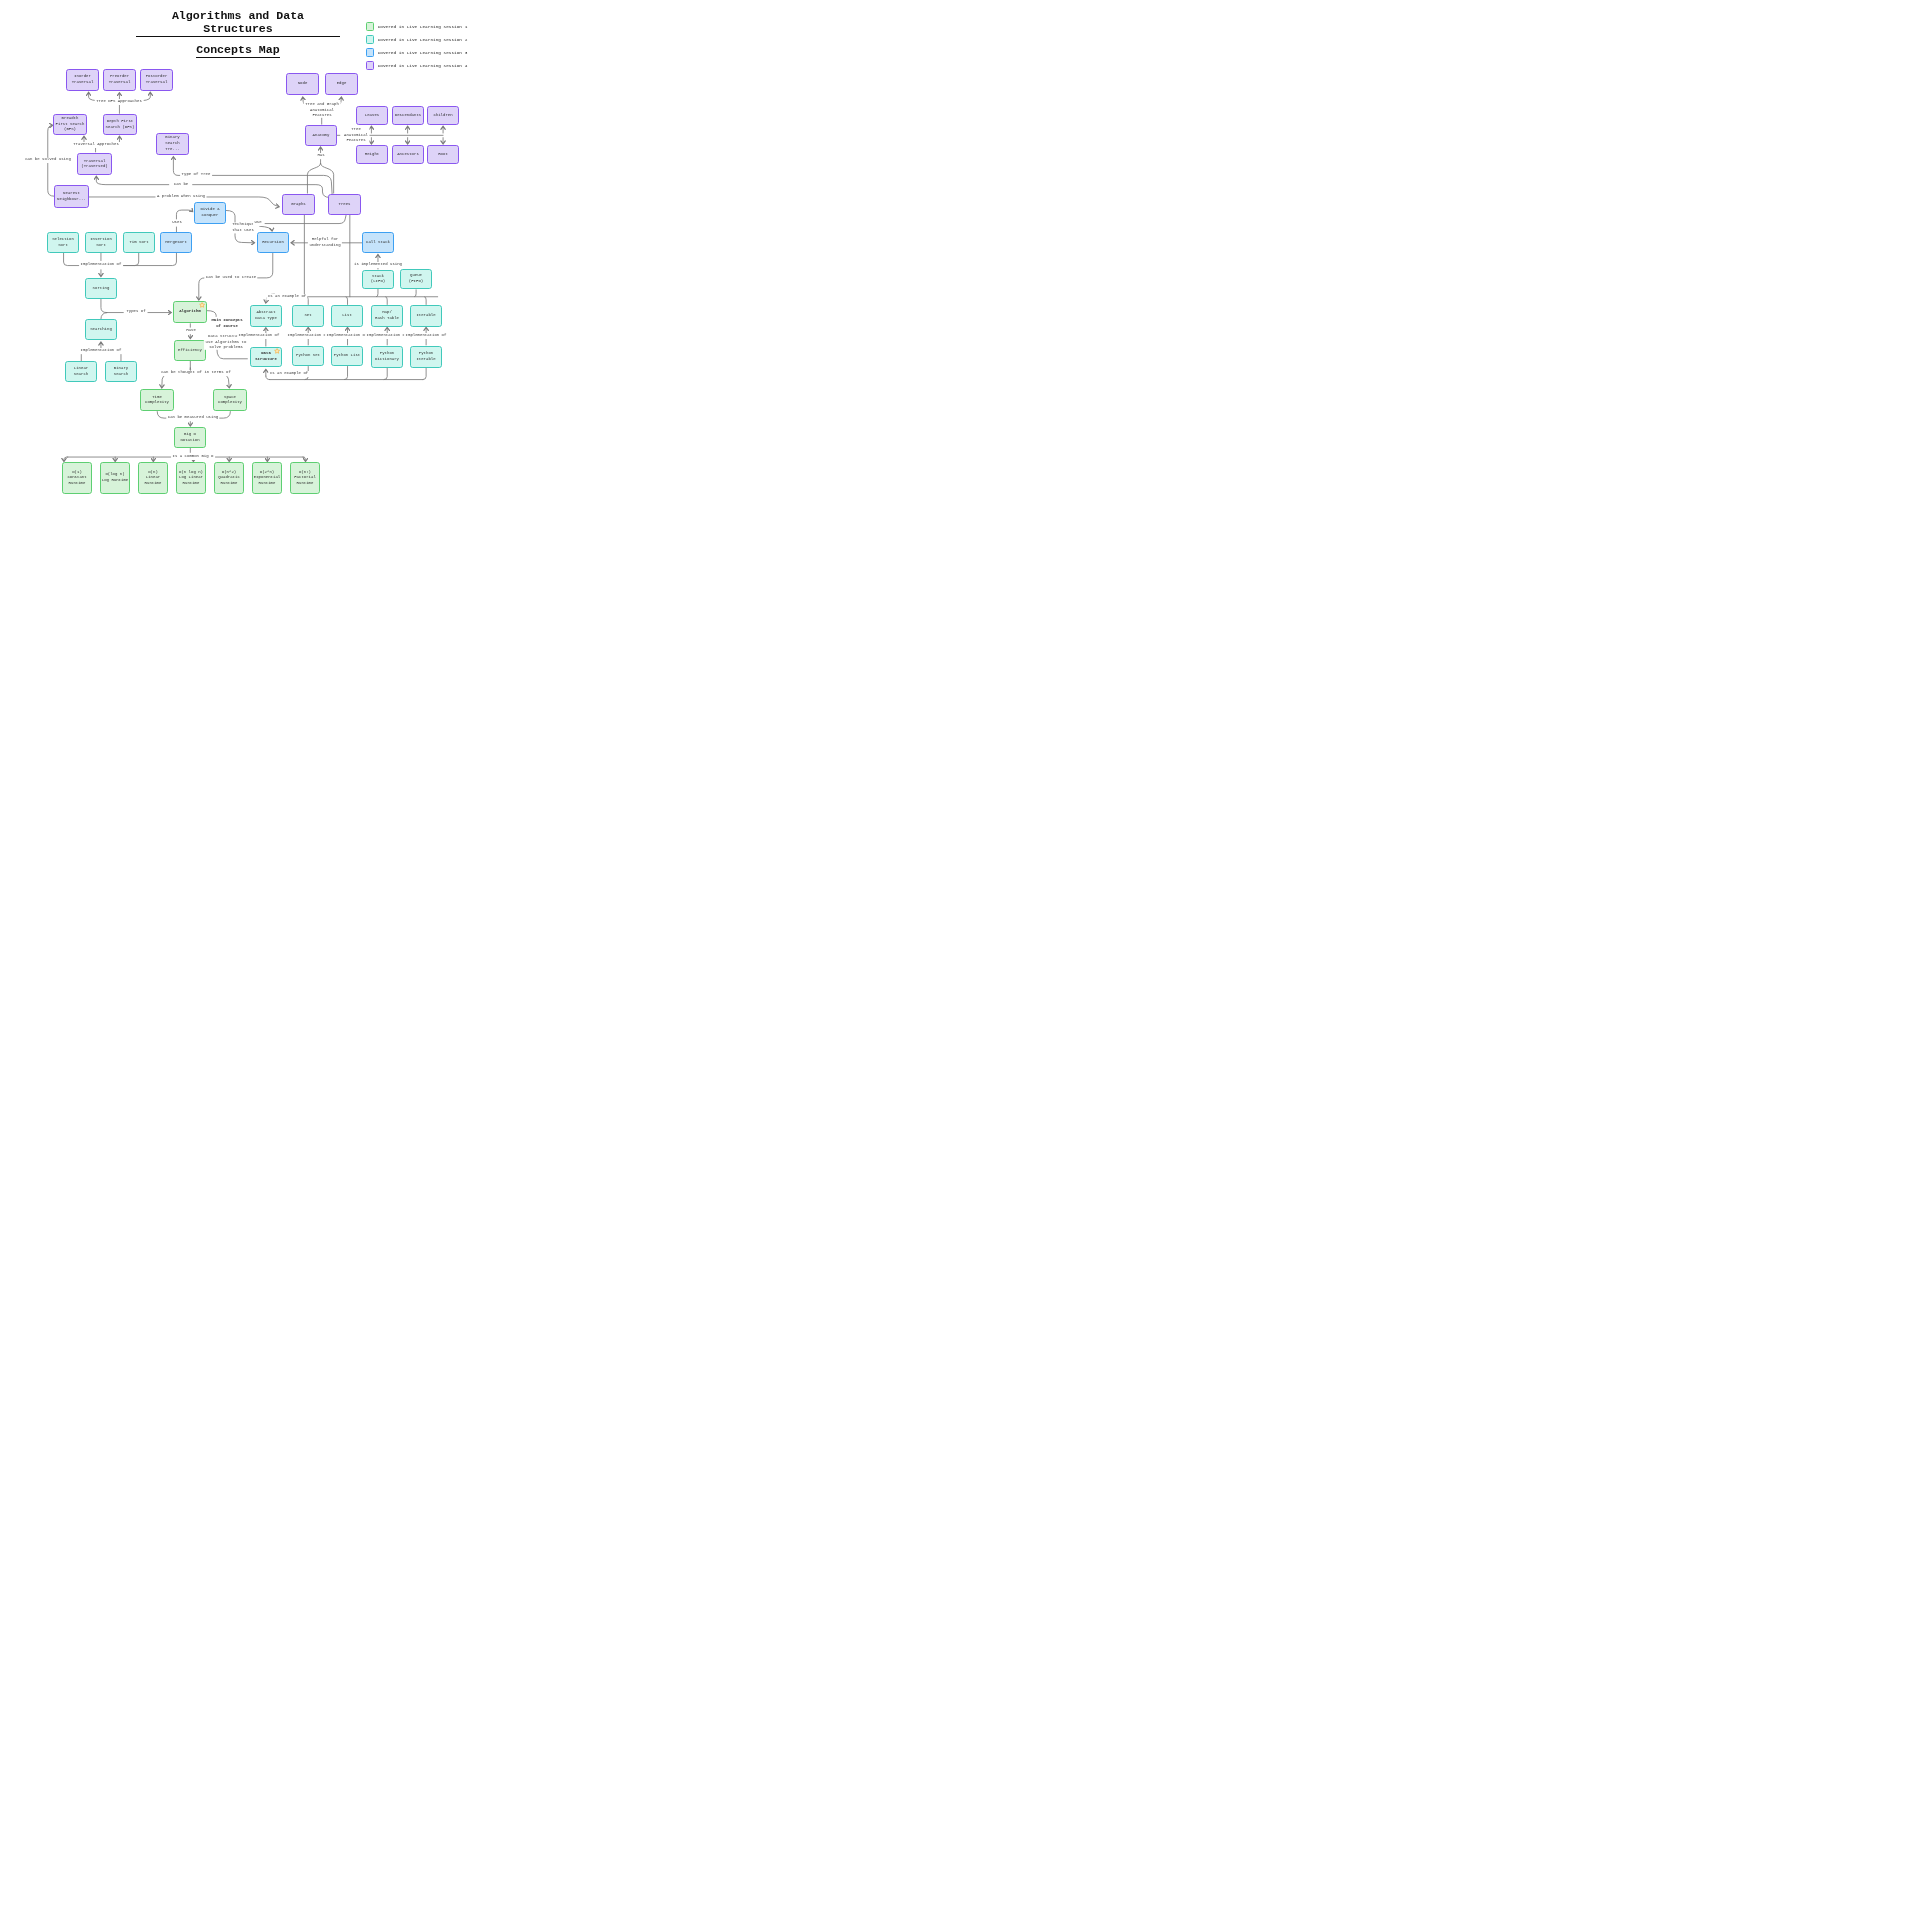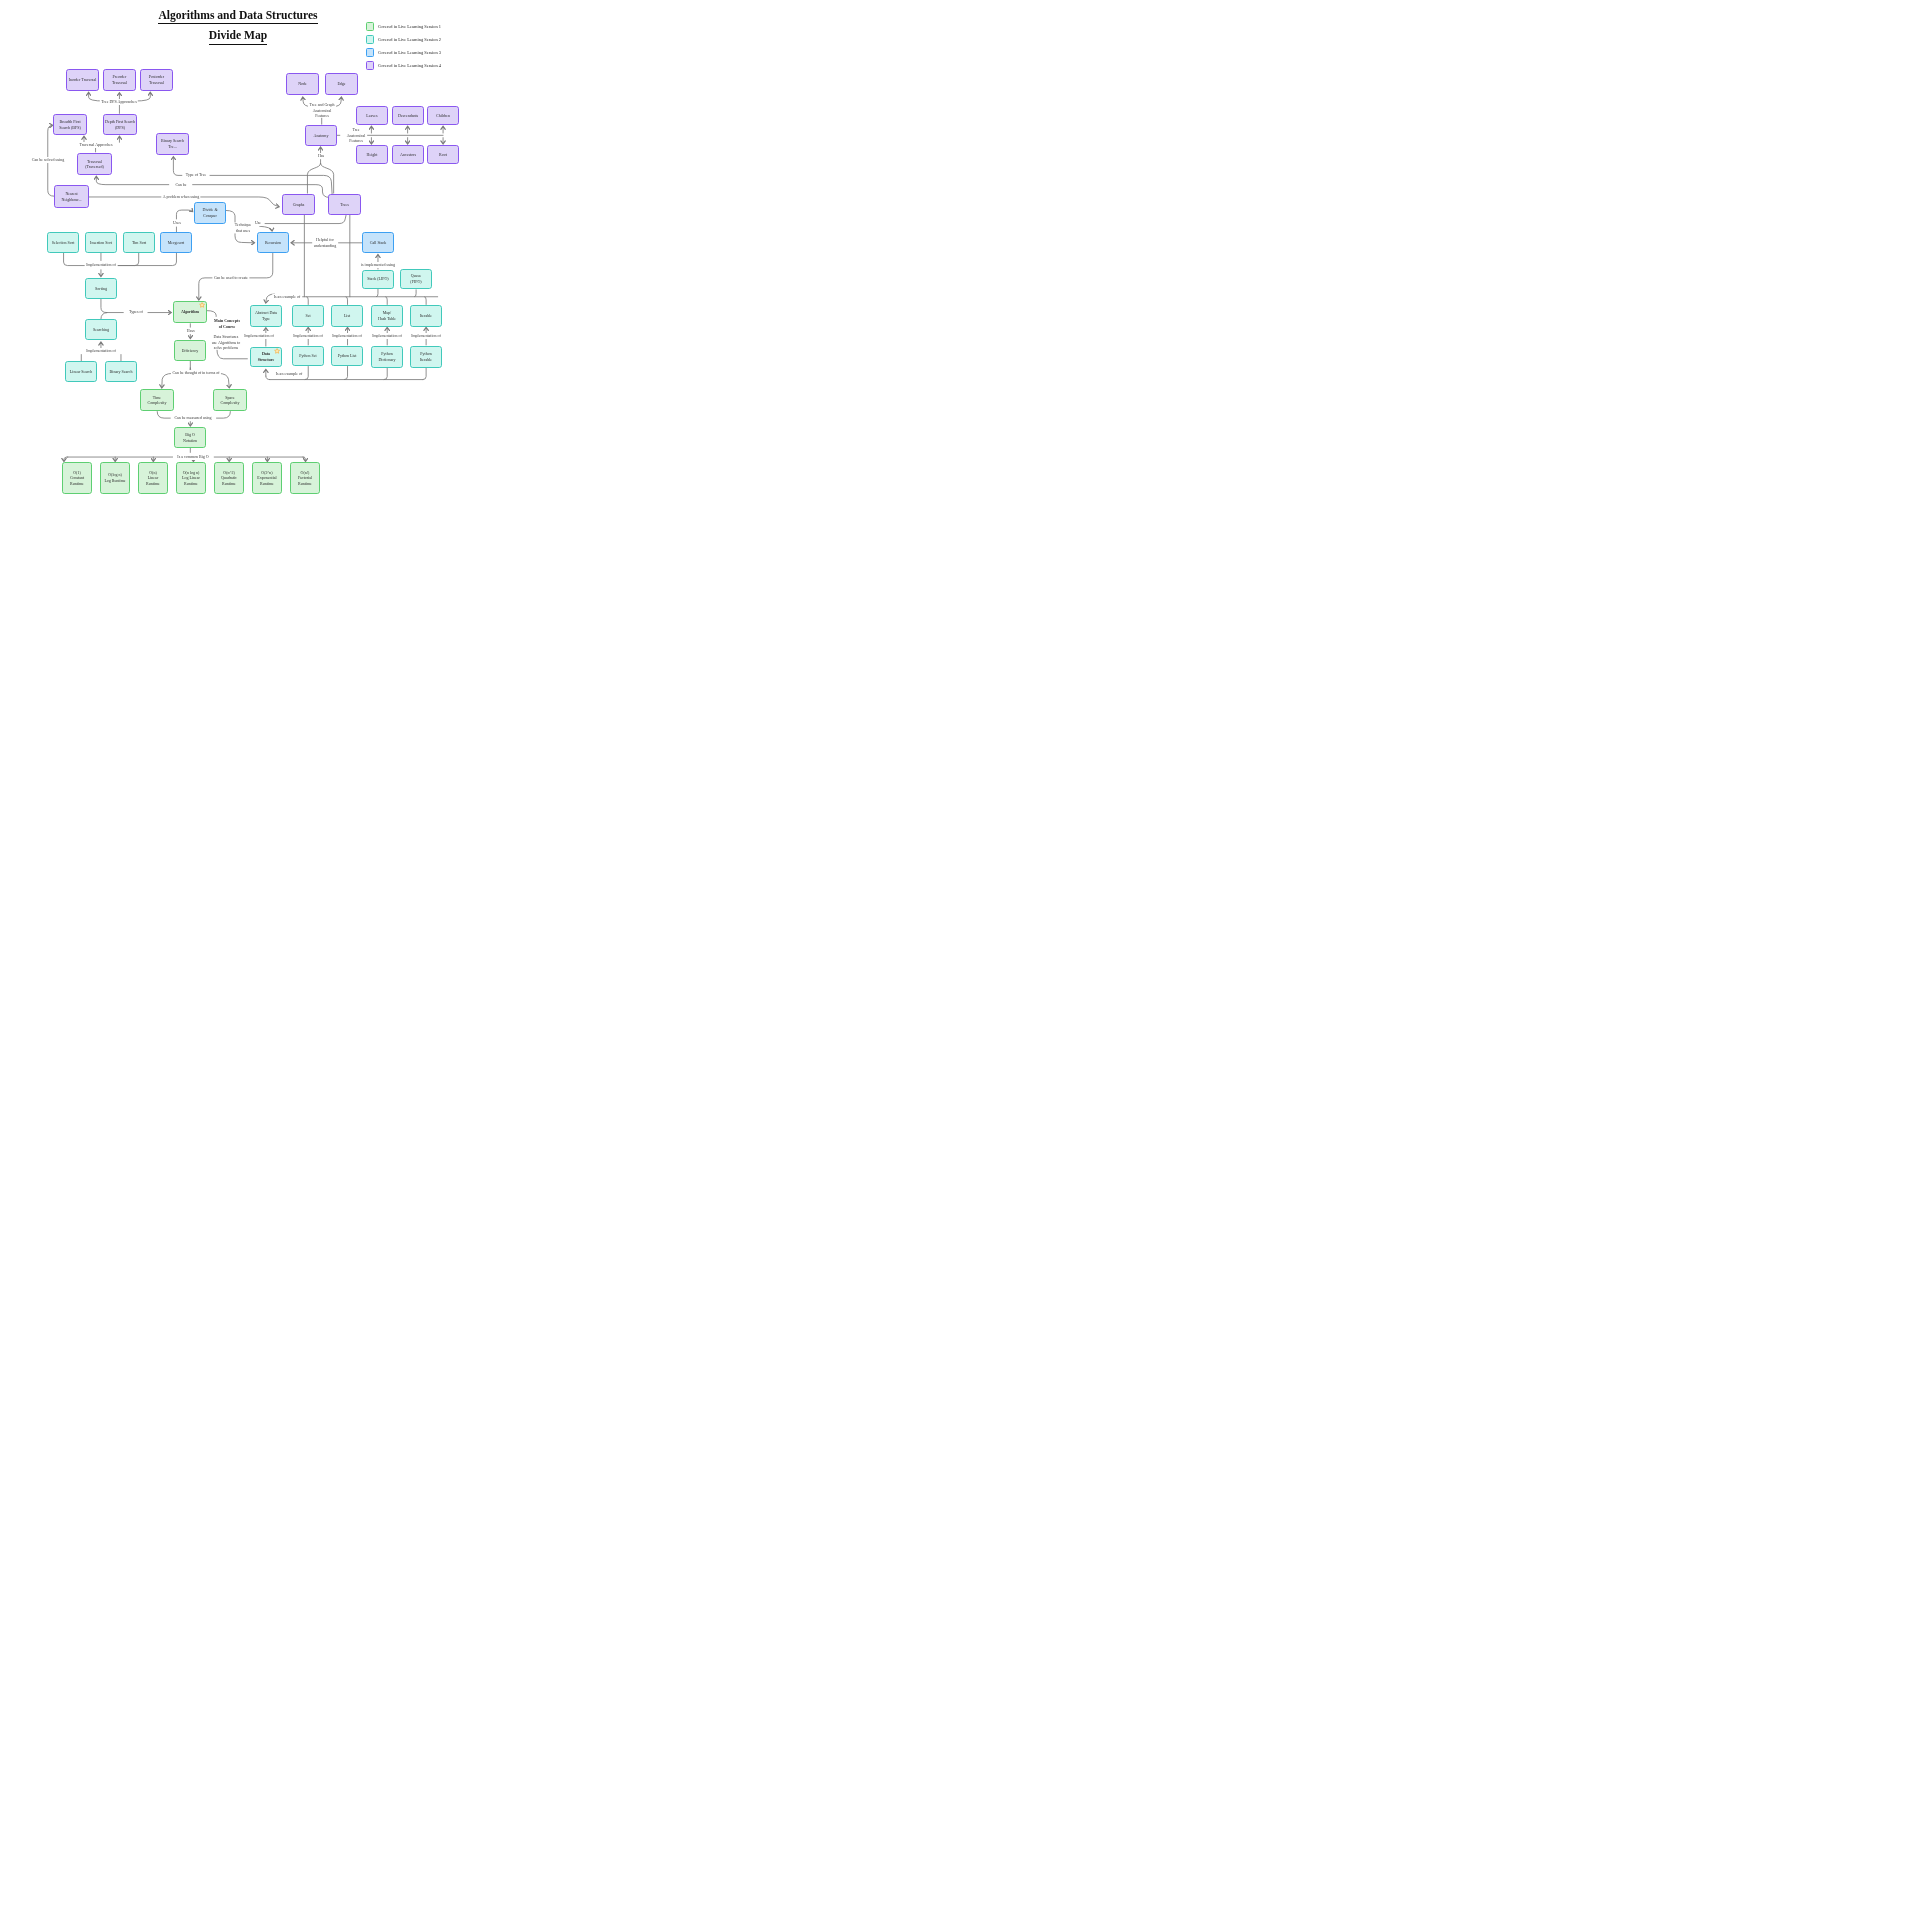--- a/index.html
+++ b/index.html
@@ -1,17 +1,17 @@
 <!DOCTYPE html>
 <html style="--line: #7b7b7b;font-size:6.2px"><head>
 <meta charset="utf-8">
 <style>
   html,body{margin:0;padding:0;background:#fff;}
   #canvas{position:relative;width:492px;height:518px;background:#ffffff;
-          font-family:Liberation Serif, serif;overflow:hidden;}
+          font-family:Liberation Mono, monospace;overflow:hidden;}
   #connectors{position:absolute;left:0;top:0;z-index:1;}
   #connectors path{stroke:var(--line,#7b7b7b);stroke-width:2.2;fill:none;stroke-linecap:round;}
   #m path{stroke:var(--line,#7b7b7b);}
   .node{position:absolute;z-index:2;border:1px solid;border-radius:2.7px;display:flex;
         align-items:center;justify-content:center;text-align:center;font-size:4px;
         line-height:1.4;color:#2e2e2e;white-space:pre-line;box-sizing:border-box;padding:0.8px;}
   .node.bold{font-weight:bold;}
   .star{position:absolute;top:0.4px;right:0.8px;}
   .elabel{position:absolute;z-index:3;transform:translate(-50%,-50%);background:#ffffff;
           padding:0.4px 1.5px;font-size:4px;color:#3b3b3b;text-align:center;line-height:1.3;
@@ -26,21 +26,21 @@
   .legend-swatch{width:5.8px;height:7px;border-radius:1.5px;border:1px solid;margin-right:3.9px;flex:0 0 auto;}
   .legend-label{font-size:4.4px;color:#222;}
 </style>
 </head>
 <body>
 
 <div id="canvas">
 
   <div id="title">
     <span class="tline">Algorithms and Data Structures</span><br>
-    <span class="tline tline2">Divide Map</span>
+    <span class="tline tline2">Concepts Map</span>
   </div>
 
   <div id="legend">
       <div class="legend-row">
         <span class="legend-swatch" style="background: rgb(215, 243, 217); border-color: rgb(94, 207, 114);"></span>
         <span class="legend-label">Covered in Live Learning Session 1</span>
       </div>
       <div class="legend-row">
         <span class="legend-swatch" style="background: rgb(208, 246, 239); border-color: rgb(65, 201, 187);"></span>
         <span class="legend-label">Covered in Live Learning Session 2</span>

